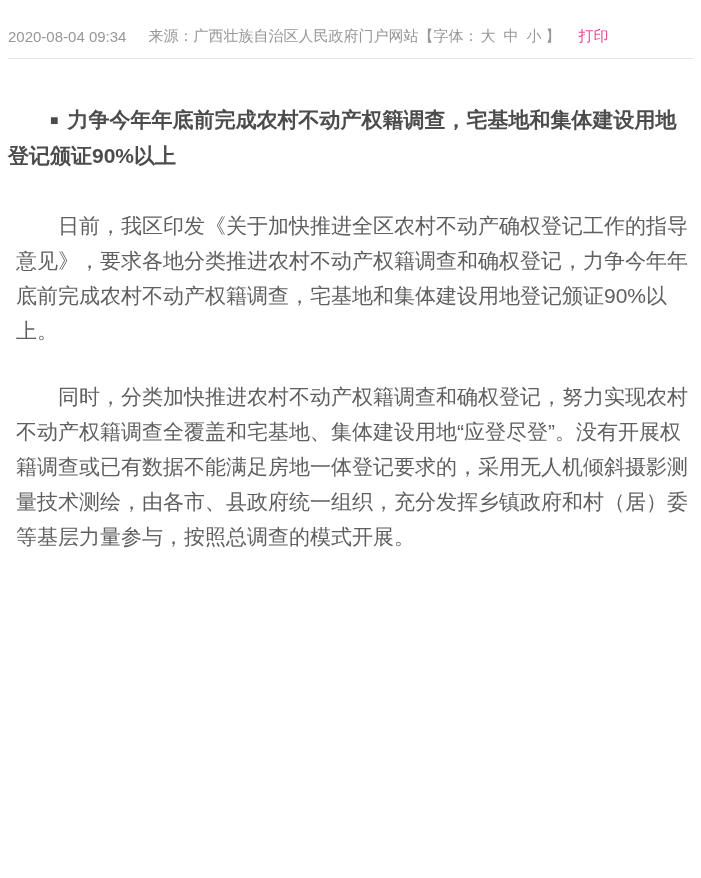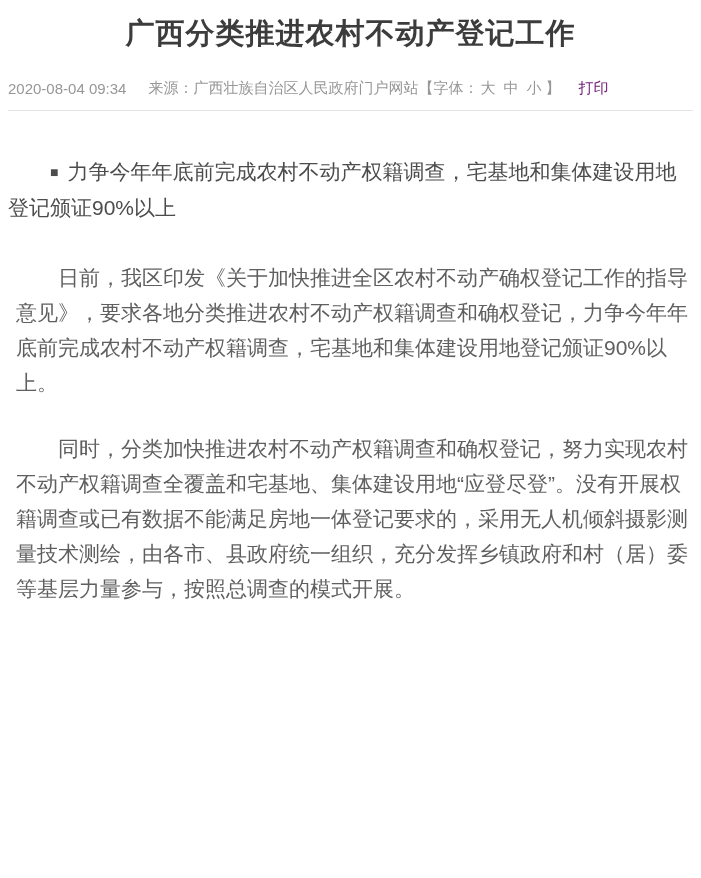--- a/index.html
+++ b/index.html
@@ -39,36 +39,36 @@
   .meta-right { display: flex; align-items: center; }
   .font-widget { display: inline-flex; align-items: center; }
   .font-size-link {
     color: #979797;
     text-decoration: none;
     cursor: pointer;
     margin: 0 4px;
   }
   .font-size-link:first-of-type { margin-left: 2px; }
   .print-link {
-    color: #701a75;
+    color: #ec4899;
     text-decoration: none;
     cursor: pointer;
     margin-left: 18px;
   }
   .divider {
     border: none;
     border-top: 1px solid #e4e4e4;
     margin: 12px 0 0 0;
   }
   .content { padding-top: 44px; }
   .highlight {
     margin: 0 0 36px 0;
     font-size: 21px;
     line-height: 33px;
-    font-weight: 400;
+    font-weight: 700;
     color: #4c4c4c;
     text-indent: 2em;
   }
   .highlight .marker {
     font-size: 14px;
     margin-right: 9px;
     position: relative;
     top: -2px;
   }
   .highlight:last-of-type { margin-bottom: 42px; }
@@ -79,21 +79,20 @@
     color: #5f5f5f;
     text-indent: 2em;
   }
   .body-para:last-child { margin-bottom: 14px; }
 </style>
 </head>
 <body>
 
 <div class="page">
 
-  <h1 class="title">广西分类推进农村不动产登记工作</h1>
 
   <div class="meta-bar">
     <div class="meta-left">
       <span class="meta-datetime">2020-08-04 09:34</span>
       <span class="meta-source">来源：广西壮族自治区人民政府门户网站</span>
     </div>
     <div class="meta-right">
       <span class="font-widget">
         <span>【</span>
         <span>字体：</span>

